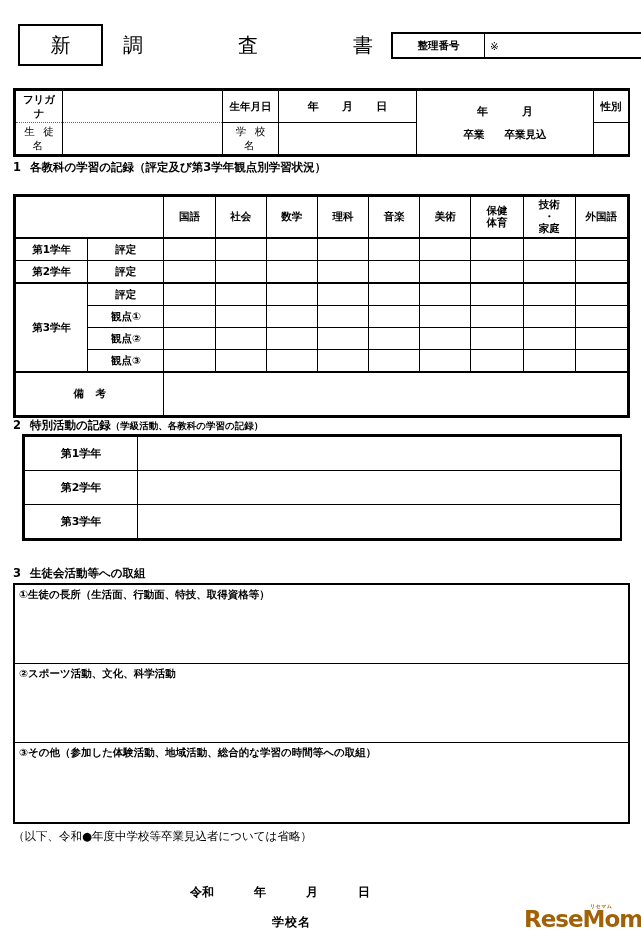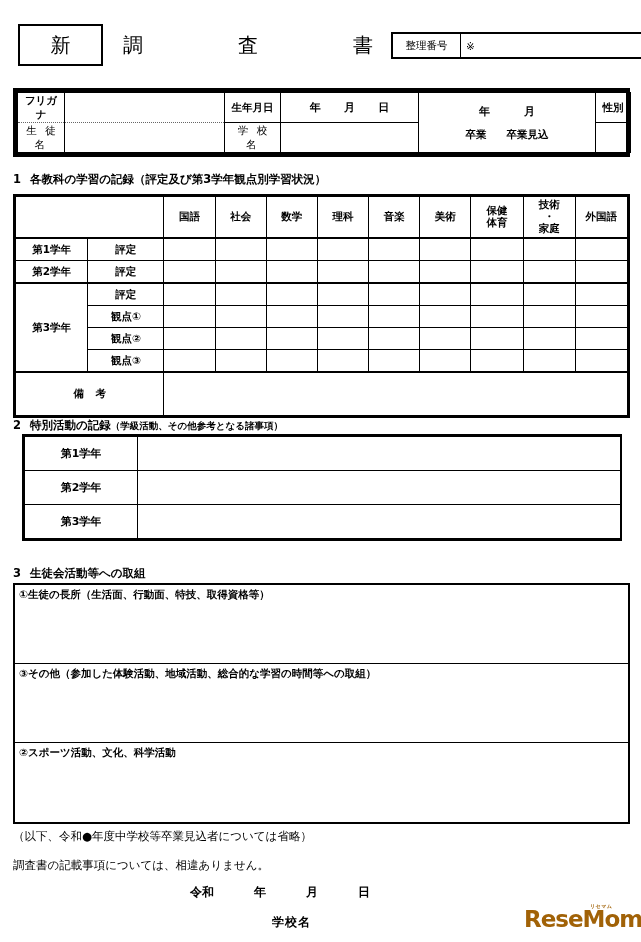--- a/index.html
+++ b/index.html
@@ -62,45 +62,45 @@
     position: absolute;
     left: 378px;
     top: 8px;
     width: 252px;
     height: 27px;
     border: 2px solid #000;
     box-sizing: border-box;
     display: flex;
   }
   .seiri-label {
-    width: 68px;
+    width: 92px;
     border-right: 1.5px solid #000;
     box-sizing: border-box;
     display: flex;
     align-items: center;
     justify-content: center;
     font-size: 10.5px;
-    font-weight: normal;
+    font-weight: bold;
   }
   .seiri-value {
     flex: 1;
     display: flex;
     align-items: center;
     padding-left: 5px;
     font-size: 10.5px;
   }
 
   
   .info-table {
     position: absolute;
     left: 13px;
     top: 88px;
     width: 617px;
     height: 69px;
-    border: 4px solid #000000;
+    border: 2px solid #000000;
     box-sizing: border-box;
     border-collapse: collapse;
   }
   .info-table table {
     width: 100%;
     height: 100%;
     border-collapse: collapse;
     table-layout: fixed;
   }
   .info-table td {
@@ -344,21 +344,21 @@
         <td class="lab-spread dotted-top">生 徒 名</td>
         <td class="dotted-top"></td>
         <td class="lab-spread">学 校 名</td>
         <td></td>
         <td></td>
       </tr>
     </tbody>
       </table>
   </div>
 
-  <div class="sec-head" style="left:13px; top:172px;">
+  <div class="sec-head" style="left:13px; top:160px;">
     <span class="num">1</span><span>各教科の学習の記録（評定及び第3学年観点別学習状況）</span>
   </div>
 
   <div class="grades">
     <table>
       <colgroup>
         <col style="width:72px">
         <col style="width:76px">
         <col style="width:51px">
         <col style="width:51px">
@@ -468,21 +468,21 @@
 
       <tr>
         <td class="remark-lab thick-top" colspan="2">備 考</td>
         <td class="remark-body thick-top" colspan="9"></td>
       </tr>
     </tbody>
       </table>
   </div>
 
   <div class="sec-head" style="left:13px; top:418px;">
-    <span class="num">2</span><span>特別活動の記録</span><span class="sub">（学級活動、その他参考となる諸事項）</span>
+    <span class="num">2</span><span>特別活動の記録</span><span class="sub">（学級活動、各教科の学習の記録）</span>
   </div>
 
   <div class="special">
     <table>
       <colgroup>
         <col style="width:113px">
         <col style="width:483px">
       </colgroup>
       <tbody>
           <tr>
@@ -504,31 +504,30 @@
   <div class="sec-head" style="left:13px; top:566px;">
     <span class="num">3</span><span>生徒会活動等への取組</span>
   </div>
 
   <div class="others">
     <div class="other-box">
       <div>①生徒の長所（生活面、行動面、特技、取得資格等）</div>
       <div></div>
     </div>
     <div class="other-box">
+      <div>②スポーツ活動、文化、科学活動</div>
+      <div></div>
+    </div>
+    <div class="other-box">
       <div>③その他（参加した体験活動、地域活動、総合的な学習の時間等への取組）</div>
       <div></div>
     </div>
-    <div class="other-box">
-      <div>②スポーツ活動、文化、科学活動</div>
-      <div></div>
-    </div>
   </div>
 
   <div class="foot-note" style="left:13px; top:829px;">（以下、令和●年度中学校等卒業見込者については省略）</div>
-  <div class="foot-note" style="left:13px; top:858px;">調査書の記載事項については、相違ありません。</div>
 
   <div class="foot-date">
     <span>令和</span>
     <span>年</span>
     <span>月</span>
     <span>日</span>
   </div>
 
   <div class="foot-school">学校名</div>
 

